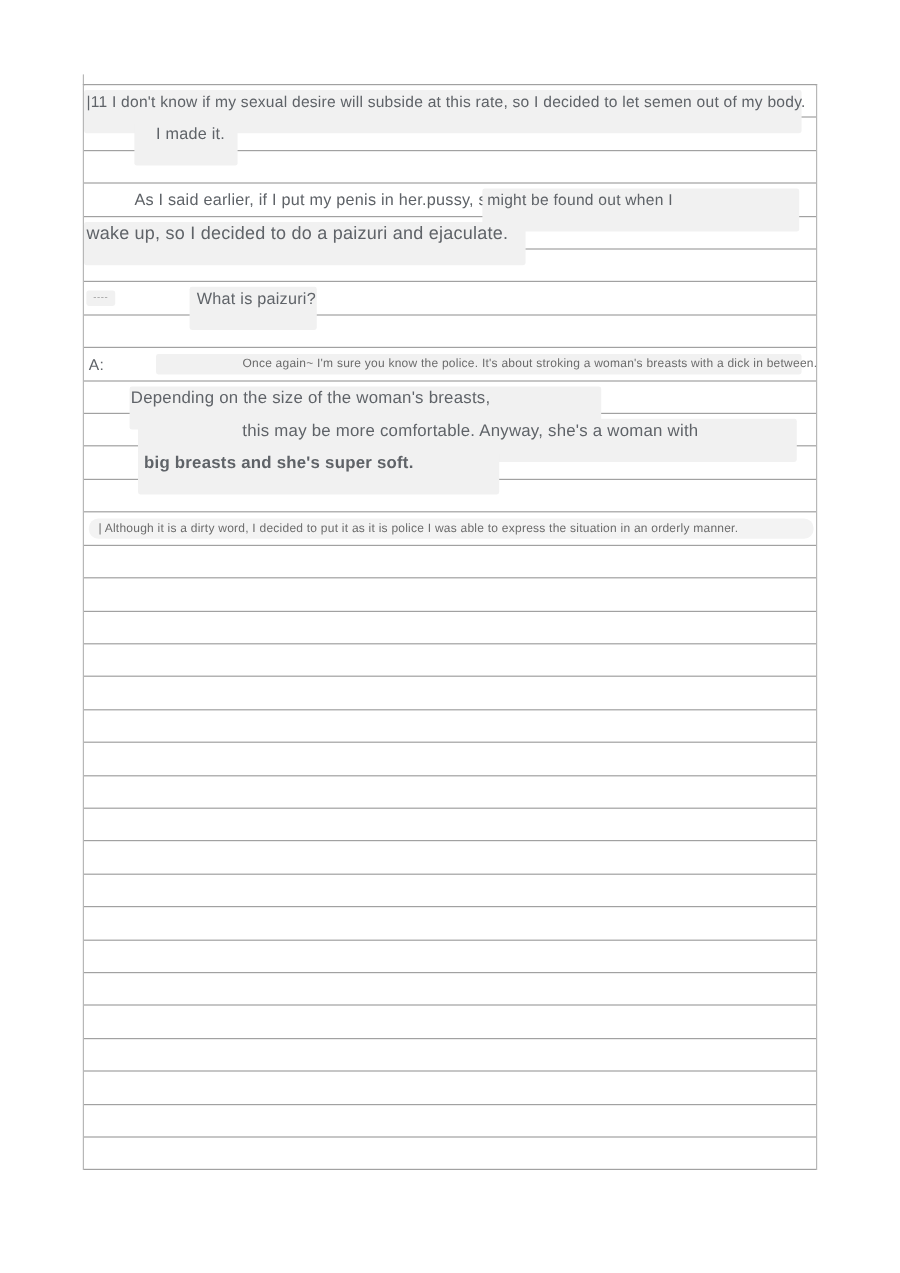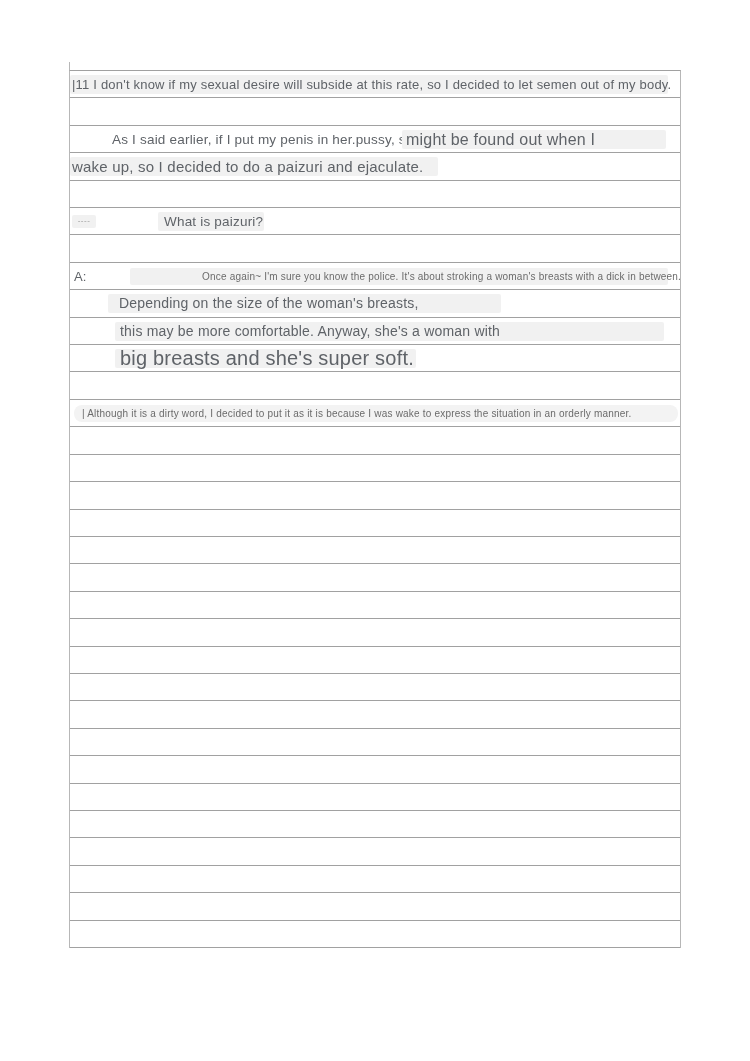--- a/index.html
+++ b/index.html
@@ -46,21 +46,21 @@
     letter-spacing: 0.2px;
   }
   .seg-text {
     top: 4px;
     line-height: 19px;
     height: 19px;
   }
   .seg-band {
     top: 4px;
     line-height: 19px;
-    height: 19px;
+    height: 36px;
     background: var(--band-color);
     border-radius: 2px;
     box-sizing: border-box;
   }
   .seg-band.small {
     top: 5px;
     line-height: 17px;
     height: 17px;
     color: var(--small-text-color);
   }
@@ -83,50 +83,53 @@
 </style>
 </head>
 <body style="background: rgb(255, 255, 255);">
 
 <div id="page">
   <div class="doc-table">
     <div id="rows">
         <div class="row">
           <span class="seg seg-band" style="left: 0px; width: 598px; padding-left: 2px; font-size: 13px;">|11 I don't know if my sexual desire will subside at this rate, so I decided to let semen out of my body.</span>
         </div>
+        <div class="row">
+          <span class="seg seg-band" style="left: 42px; width: 86px; padding-left: 18px; font-size: 13.5px;">I made it.</span>
+        </div>
         <div class="row"></div>
         <div class="row">
           <span class="seg seg-text" style="left: 42px; font-size: 13.5px;">As I said earlier, if I put my penis in her.pussy, she</span>
-          <span class="seg seg-band" style="left: 332px; width: 264px; padding-left: 4px; font-size: 16px;">might be found out when I</span>
+          <span class="seg seg-band" style="left: 332px; width: 264px; padding-left: 4px; font-size: 13px;">might be found out when I</span>
         </div>
         <div class="row">
           <span class="seg seg-band" style="left: 0px; width: 368px; padding-left: 2px; font-size: 15px;">wake up, so I decided to do a paizuri and ejaculate.</span>
         </div>
         <div class="row"></div>
         <div class="row">
           <span class="seg seg-dash" style="left: 2px;">----</span>
           <span class="seg seg-band" style="left: 60px; width: 106px; padding-left: 6px; font-size: 13.5px; margin-left: 28px;">What is paizuri?</span>
         </div>
         <div class="row"></div>
         <div class="row">
           <span class="seg seg-text" style="left: 4px; font-size: 13px;">A:</span>
           <span class="seg seg-band small" style="left: 60px; width: 538px; padding-left: 72px; font-size: 10px;">Once again~ I'm sure you know the police. It's about stroking a woman's breasts with a dick in between.</span>
         </div>
         <div class="row">
-          <span class="seg seg-band" style="left: 38px; width: 393px; padding-left: 11px; font-size: 14px;">Depending on the size of the woman's breasts,</span>
+          <span class="seg seg-band" style="left: 38px; width: 393px; padding-left: 1px; font-size: 14px;">Depending on the size of the woman's breasts,</span>
         </div>
         <div class="row">
-          <span class="seg seg-band" style="left: 45px; width: 549px; padding-left: 5px; font-size: 14px;">this may be more comfortable. Anyway, she's a woman with</span>
+          <span class="seg seg-band" style="left: 45px; width: 549px; padding-left: 5px; font-size: 14px; text-align: center;">this may be more comfortable. Anyway, she's a woman with</span>
         </div>
         <div class="row">
-          <span class="seg seg-band" style="left: 45px; width: 301px; padding-left: 5px; font-size: 20px;">big breasts and she's super soft.</span>
+          <span class="seg seg-band" style="left: 45px; width: 301px; padding-left: 5px; font-size: 14px; font-weight: bold;">big breasts and she's super soft.</span>
         </div>
         <div class="row"></div>
         <div class="row">
-          <span class="seg seg-band small rounded" style="left: 4px; width: 604px; padding-left: 8px; font-size: 10px;">| Although it is a dirty word, I decided to put it as it is because I was wake to express the situation in an orderly manner.</span>
+          <span class="seg seg-band small rounded" style="left: 4px; width: 604px; padding-left: 8px; font-size: 10px;">| Although it is a dirty word, I decided to put it as it is police I was able to express the situation in an orderly manner.</span>
         </div>
         <div class="row"></div>
         <div class="row"></div>
         <div class="row"></div>
         <div class="row"></div>
         <div class="row"></div>
         <div class="row"></div>
         <div class="row"></div>
         <div class="row"></div>
         <div class="row"></div>

